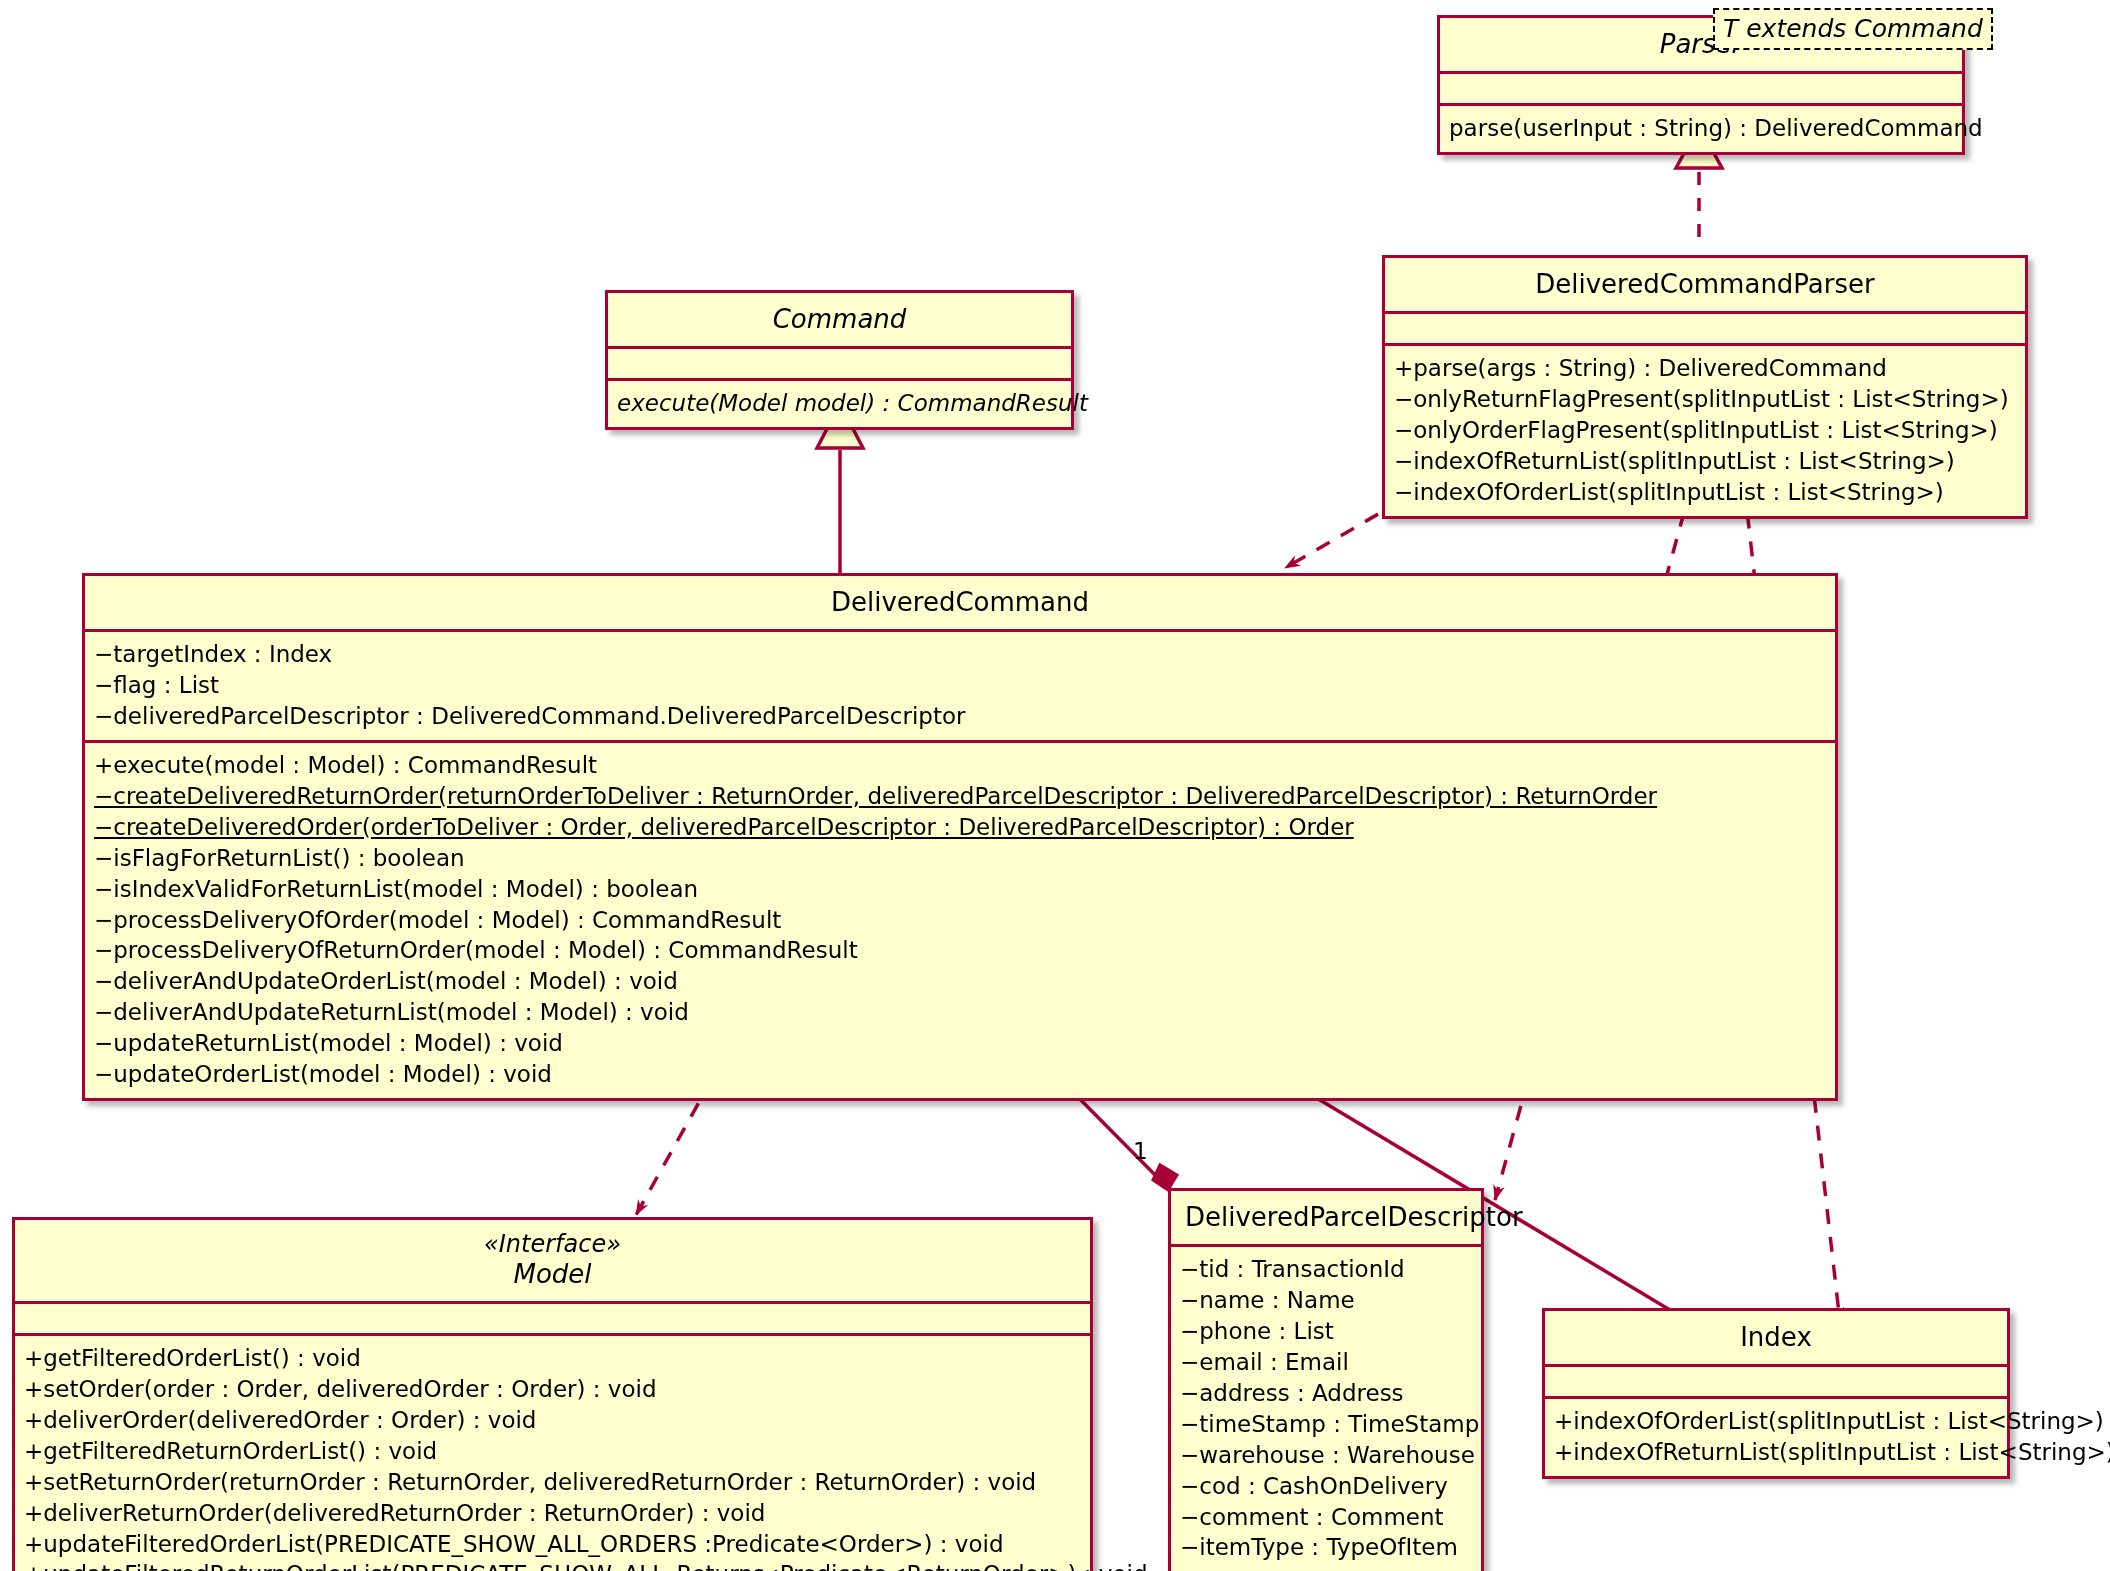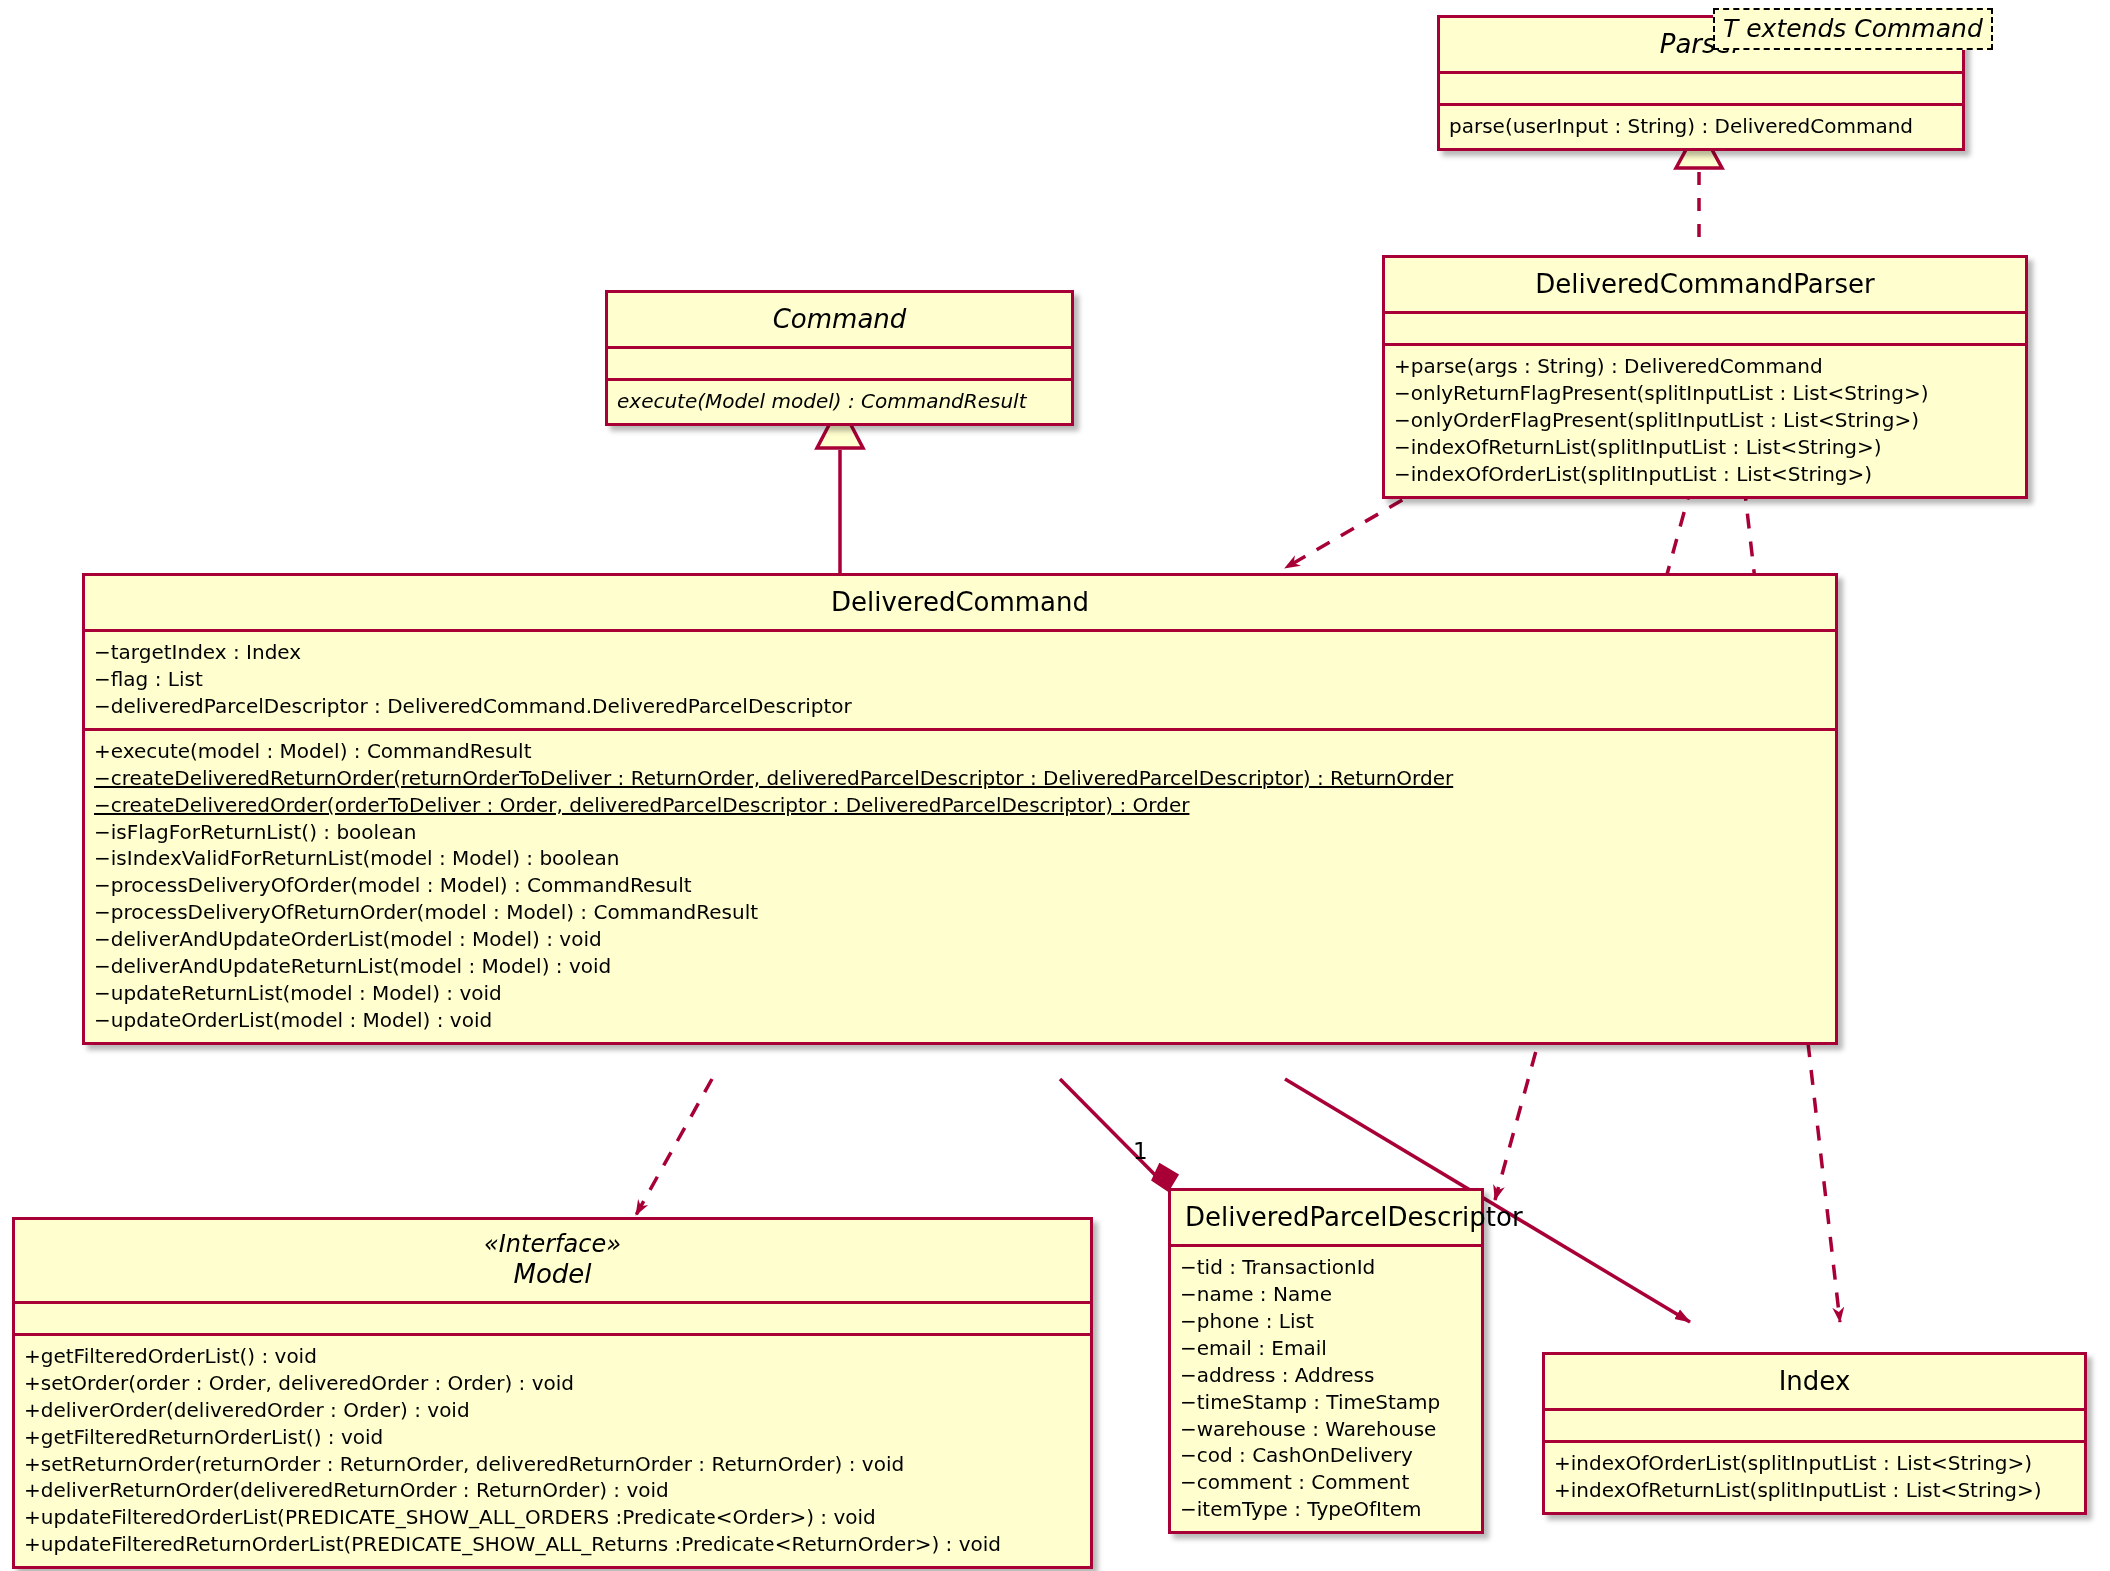--- a/index.html
+++ b/index.html
@@ -43,21 +43,21 @@
   .uml-title .stereo {
     display: block;
     font-style: italic;
     font-size: 24px;
   }
   .sep {
     border-top: 3px solid #A80036;
   }
   .uml-attrs, .uml-ops {
     padding: 7px 9px 8px 9px;
-    font-size: 20px;
+    font-size: 23px;
     color: #000000;
     line-height: 1.345;
     white-space: nowrap;
   }
   .uml-ops.italic-all { font-style: italic; }
   .empty-compartment {
     height: 14px;
   }
   .member { display: block; }
   .member.static { text-decoration: underline; }
@@ -248,21 +248,21 @@
       <span class="member">−timeStamp : TimeStamp</span>
       <span class="member">−warehouse : Warehouse</span>
       <span class="member">−cod : CashOnDelivery</span>
       <span class="member">−comment : Comment</span>
       <span class="member">−itemType : TypeOfItem</span>
 
     </div>
 
   </div>
 
-  <div class="uml-class" id="box-index" style="left:1542px; top:1308px; width:545px;margin-top:44px;">
+  <div class="uml-class" id="box-index" style="left:1542px; top:1308px; width:468px;">
     <div class="uml-title">Index</div>
     <div class="sep"></div>
     <div class="uml-attrs empty-compartment"></div>
     <div class="sep"></div>
     <div class="uml-ops">
       <span class="member">+indexOfOrderList(splitInputList : List&lt;String&gt;)</span>
       <span class="member">+indexOfReturnList(splitInputList : List&lt;String&gt;)</span>
     </div>
   </div>
 

